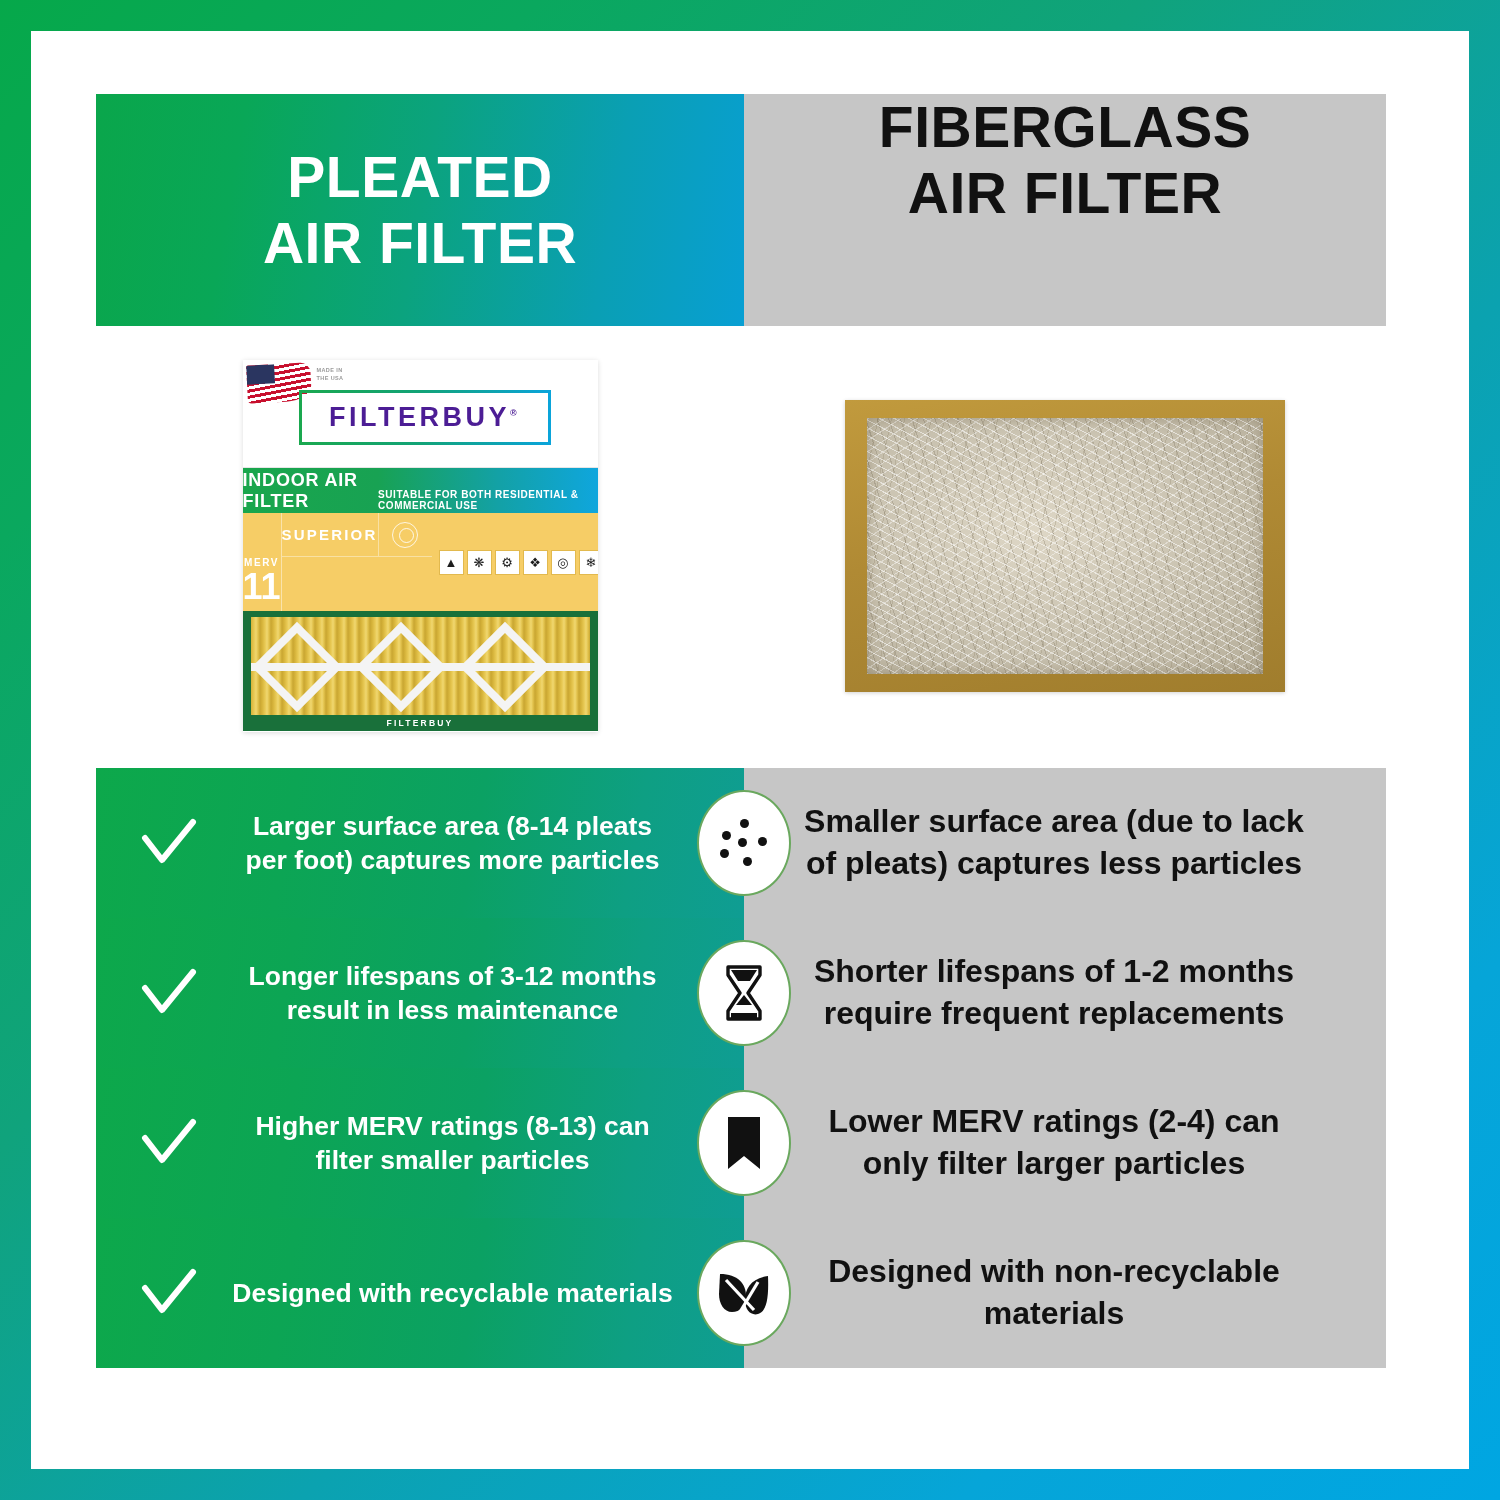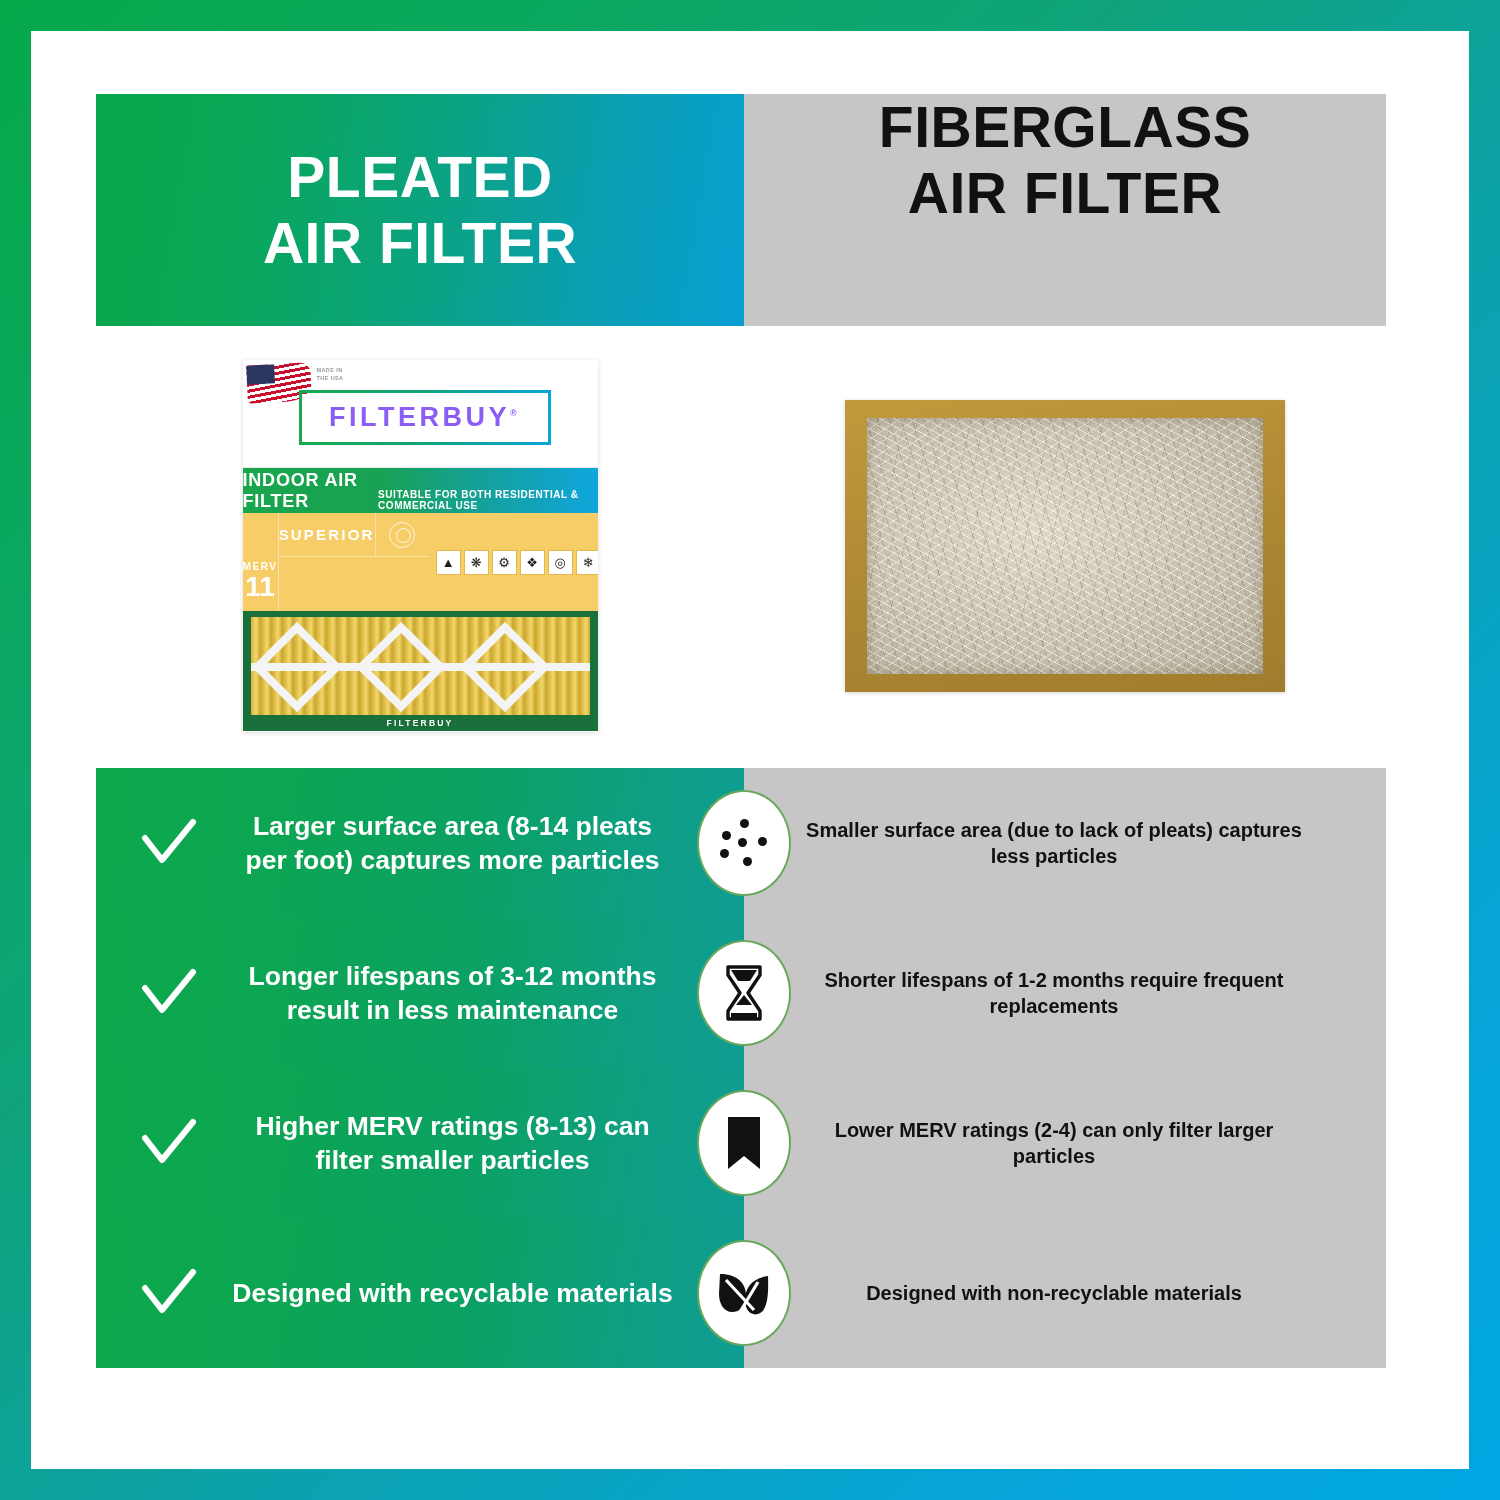--- a/index.html
+++ b/index.html
@@ -125,21 +125,21 @@
     border: 3px solid;
     border-image: linear-gradient(90deg, #1aa84f 0%, #12a377 48%, #0aa4da 100%) 1;
     display: flex;
     align-items: center;
     justify-content: center;
   }
   .brand-text {
     font-size: 27px;
     font-weight: 700;
     letter-spacing: 3.5px;
-    color: #8b5cf6;
+    color: #4c1d95;
   }
   .brand-text sup { font-size: 9px; vertical-align: super; }
 
   .box-band {
     height: 45px;
     background: linear-gradient(90deg, #19a64c 0%, #18a253 38%, #13a1a6 72%, #0fa6dd 100%);
     display: flex;
     align-items: center;
     justify-content: center;
     color: #ffffff;
@@ -156,21 +156,21 @@
   .merv-col {
     width: 88px;
     display: flex;
     flex-direction: column;
     align-items: center;
     justify-content: center;
     color: #ffffff;
     border-right: 1px solid rgba(255,255,255,.45);
   }
   .merv-word { font-size: 10px; font-weight: 700; letter-spacing: 1.6px; margin-top: 38px; }
-  .merv-num  { font-size: 28px; font-weight: 700; line-height: .95; margin-top: 2px; }
+  .merv-num  { font-size: 36px; font-weight: 700; line-height: .95; margin-top: 2px; }
   .merv-right { flex: 1; display: flex; flex-direction: row; }
   .superior-row {
     height: 44px;
     display: flex;
     align-items: center;
     border-bottom: 1px solid rgba(255,255,255,.4);
   }
   .superior-text {
     flex: 1;
     text-align: center;
@@ -324,21 +324,21 @@
     flex: 1;
     text-align: center;
     color: #ffffff;
     font-size: 26.5px;
     font-weight: 700;
     line-height: 1.3;
     padding-right: 52px;
   }
   .right-text {
     color: #111111;
-    font-size: 20px;
+    font-size: 32px;
     font-weight: 700;
     line-height: 1.3;
     text-align: center;
     width: 100%;
   }
 
   
   .badge {
     position: absolute;
     left: 648px;

